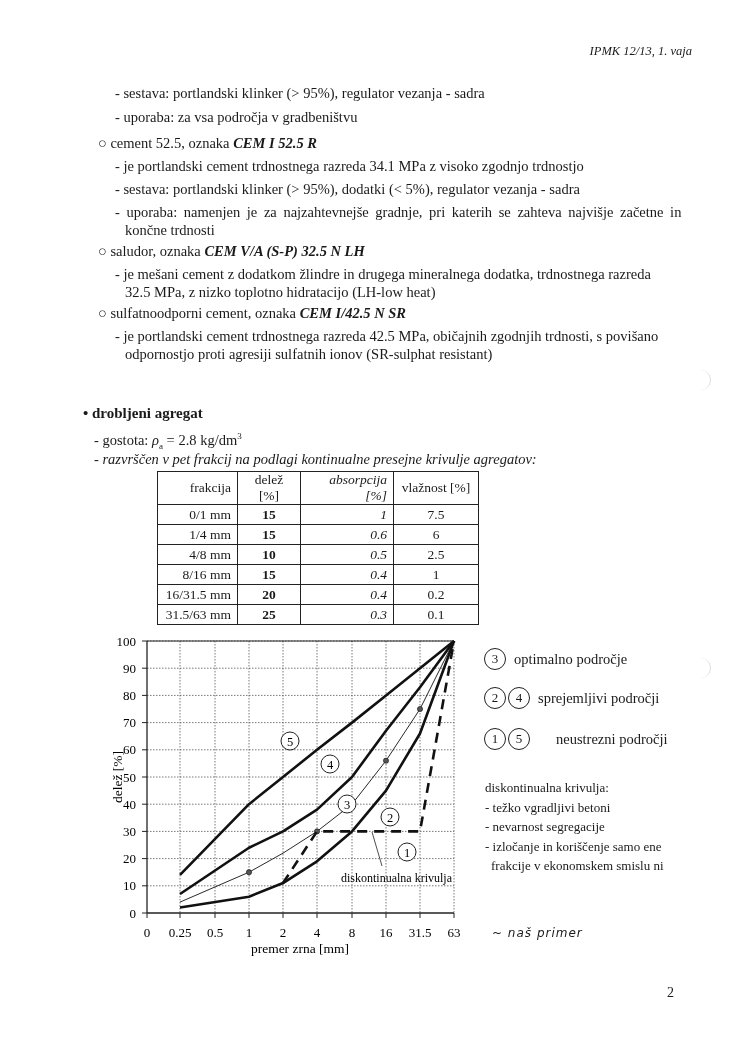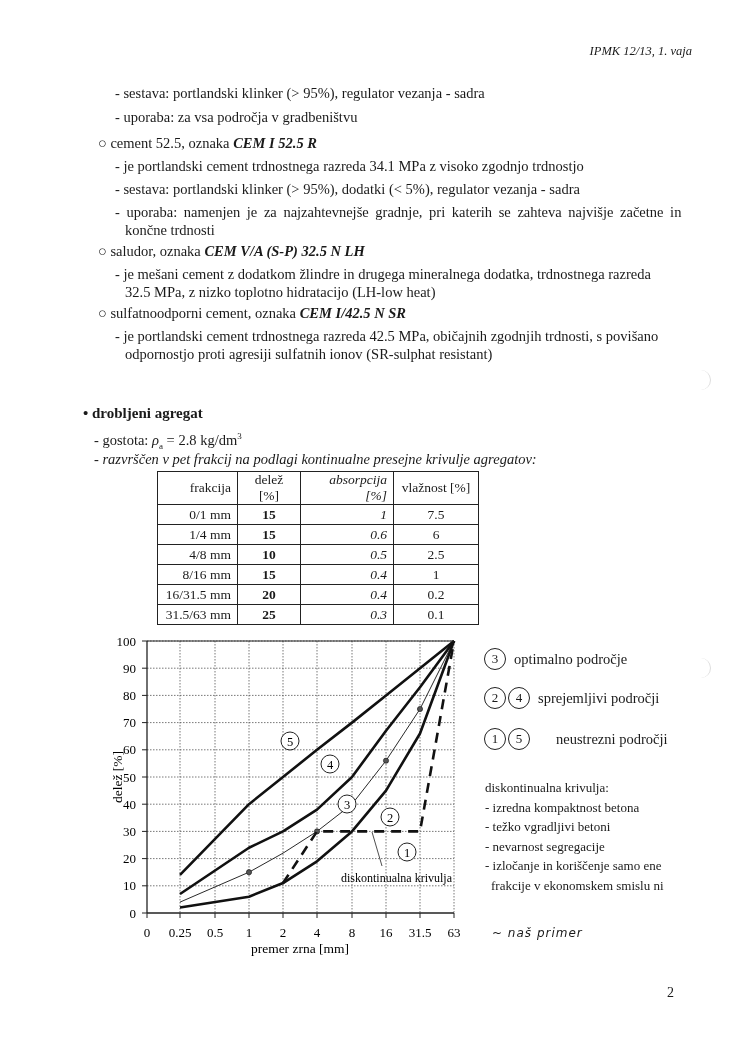--- a/index.html
+++ b/index.html
@@ -231,21 +231,20 @@
   <span style="margin-left:6px">sprejemljivi področji</span>
 </div>
 <div class="legend-row" style="top:728px;">
   <span class="circ">1</span>
   <span class="circ">5</span>
   <span style="margin-left:24px">neustrezni področji</span>
 </div>
 
 <div class="notes">
   <div>diskontinualna krivulja:</div>
-  <div>- izredna kompaktnost betona</div>
   <div>- težko vgradljivi betoni</div>
   <div>- nevarnost segregacije</div>
   <div>- izločanje in koriščenje samo ene</div>
   <div style="padding-left:6px">  frakcije v ekonomskem smislu ni</div>
 </div>
 
 <div class="hand">~ naš primer</div>
 
 <div class="pagenum">2</div>
 

